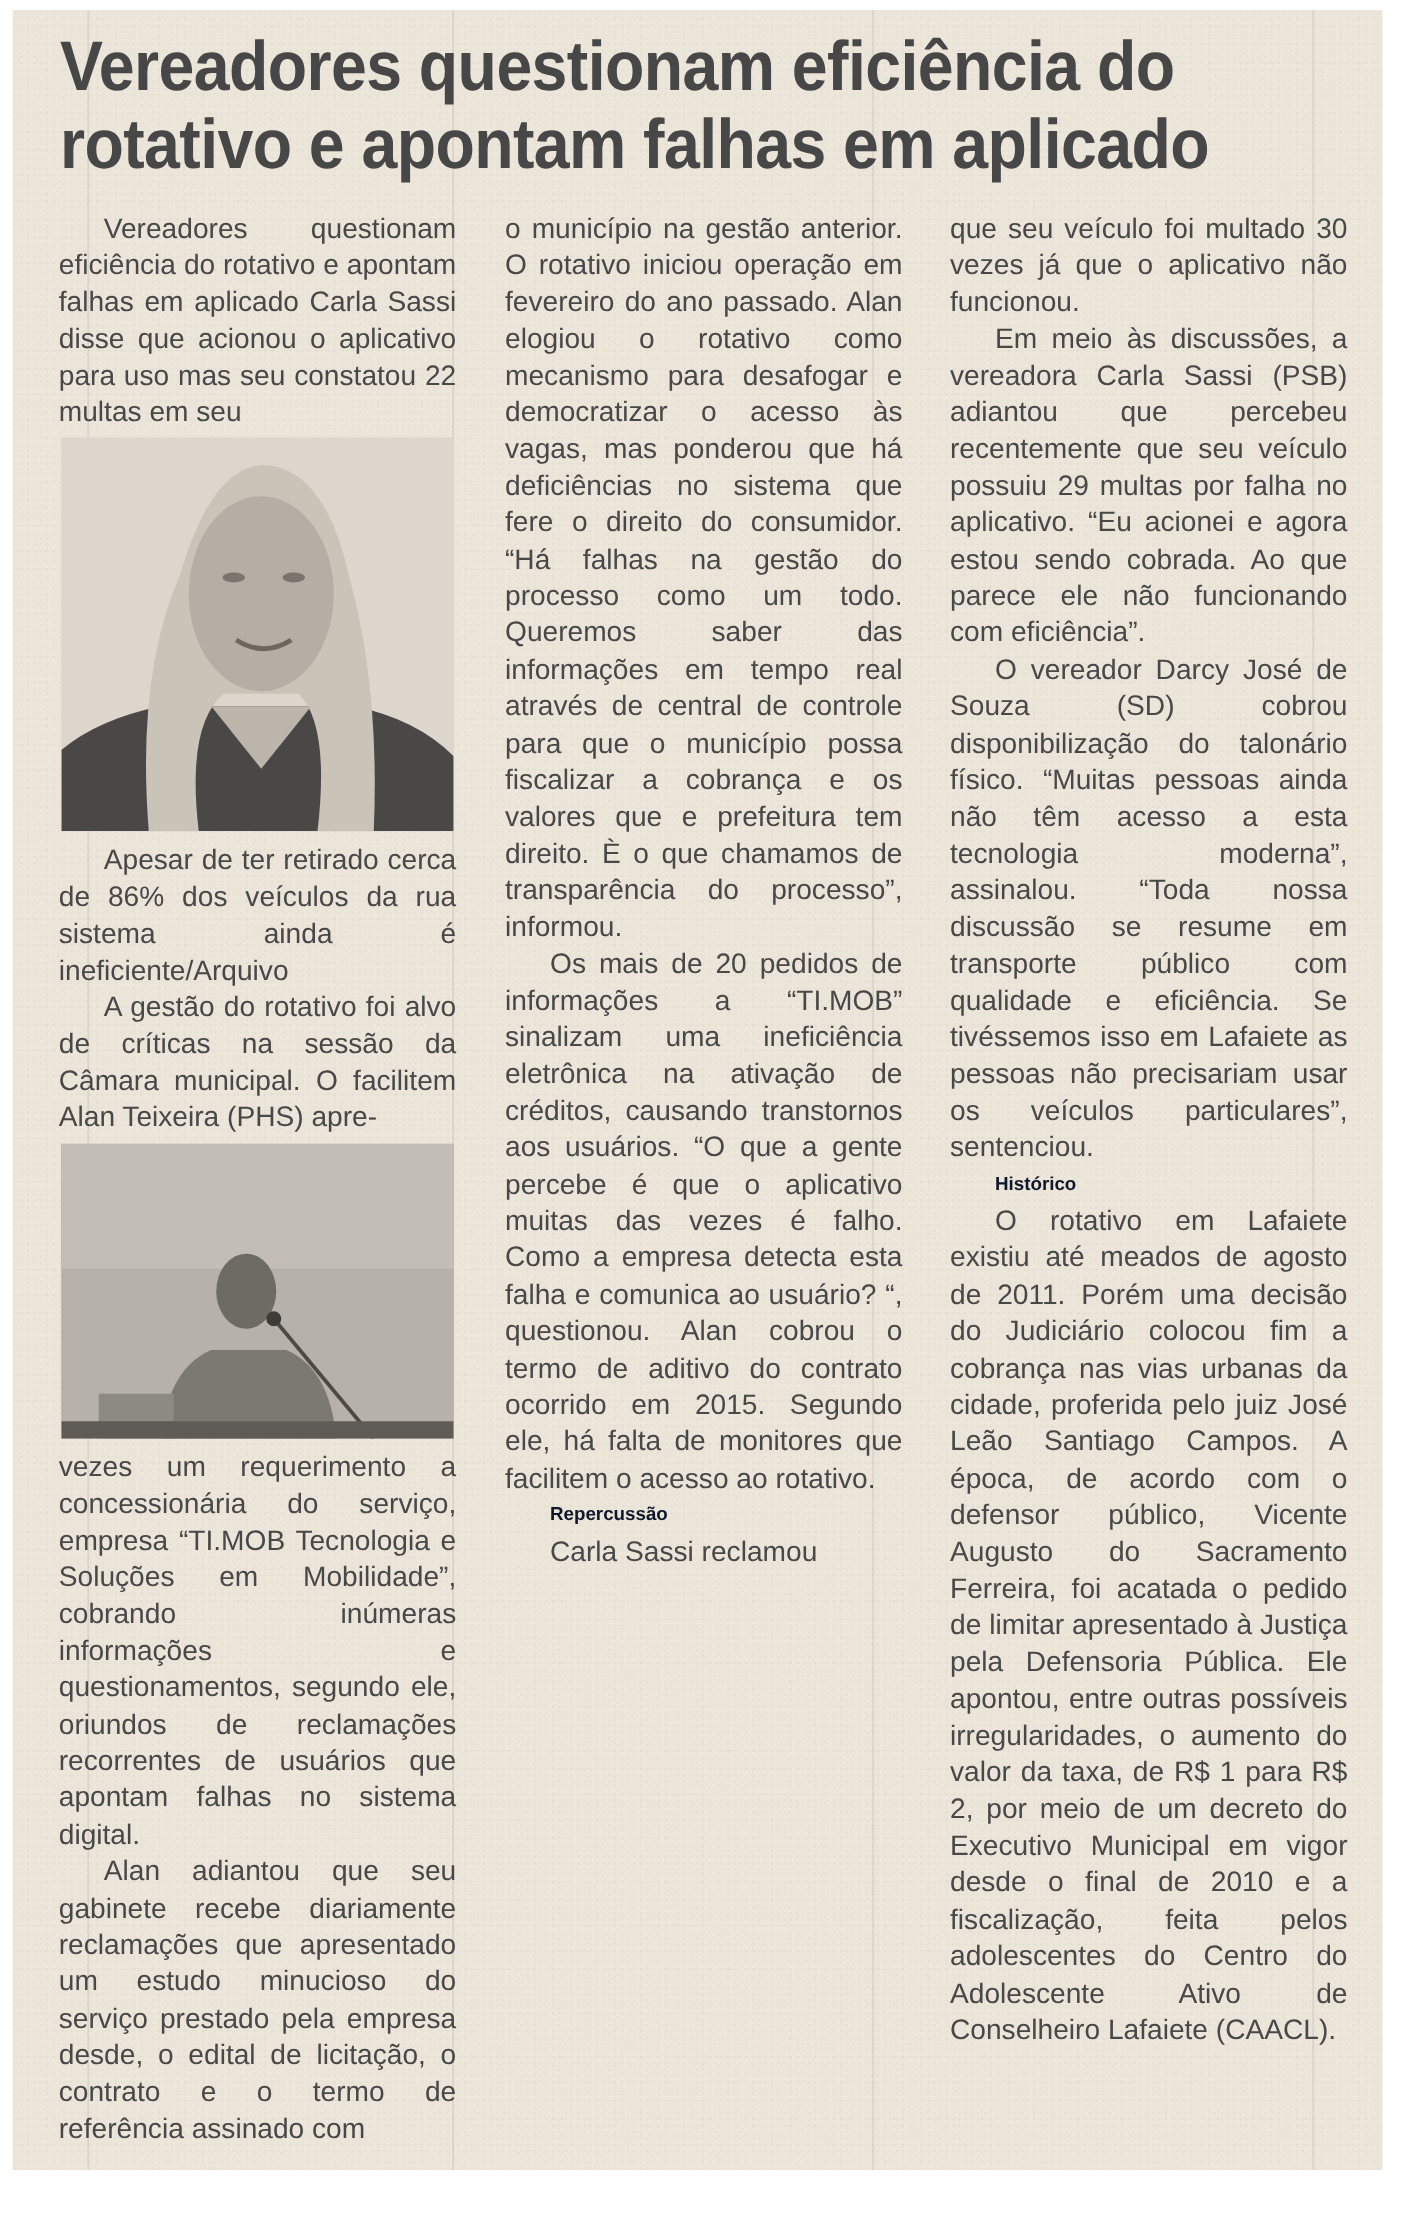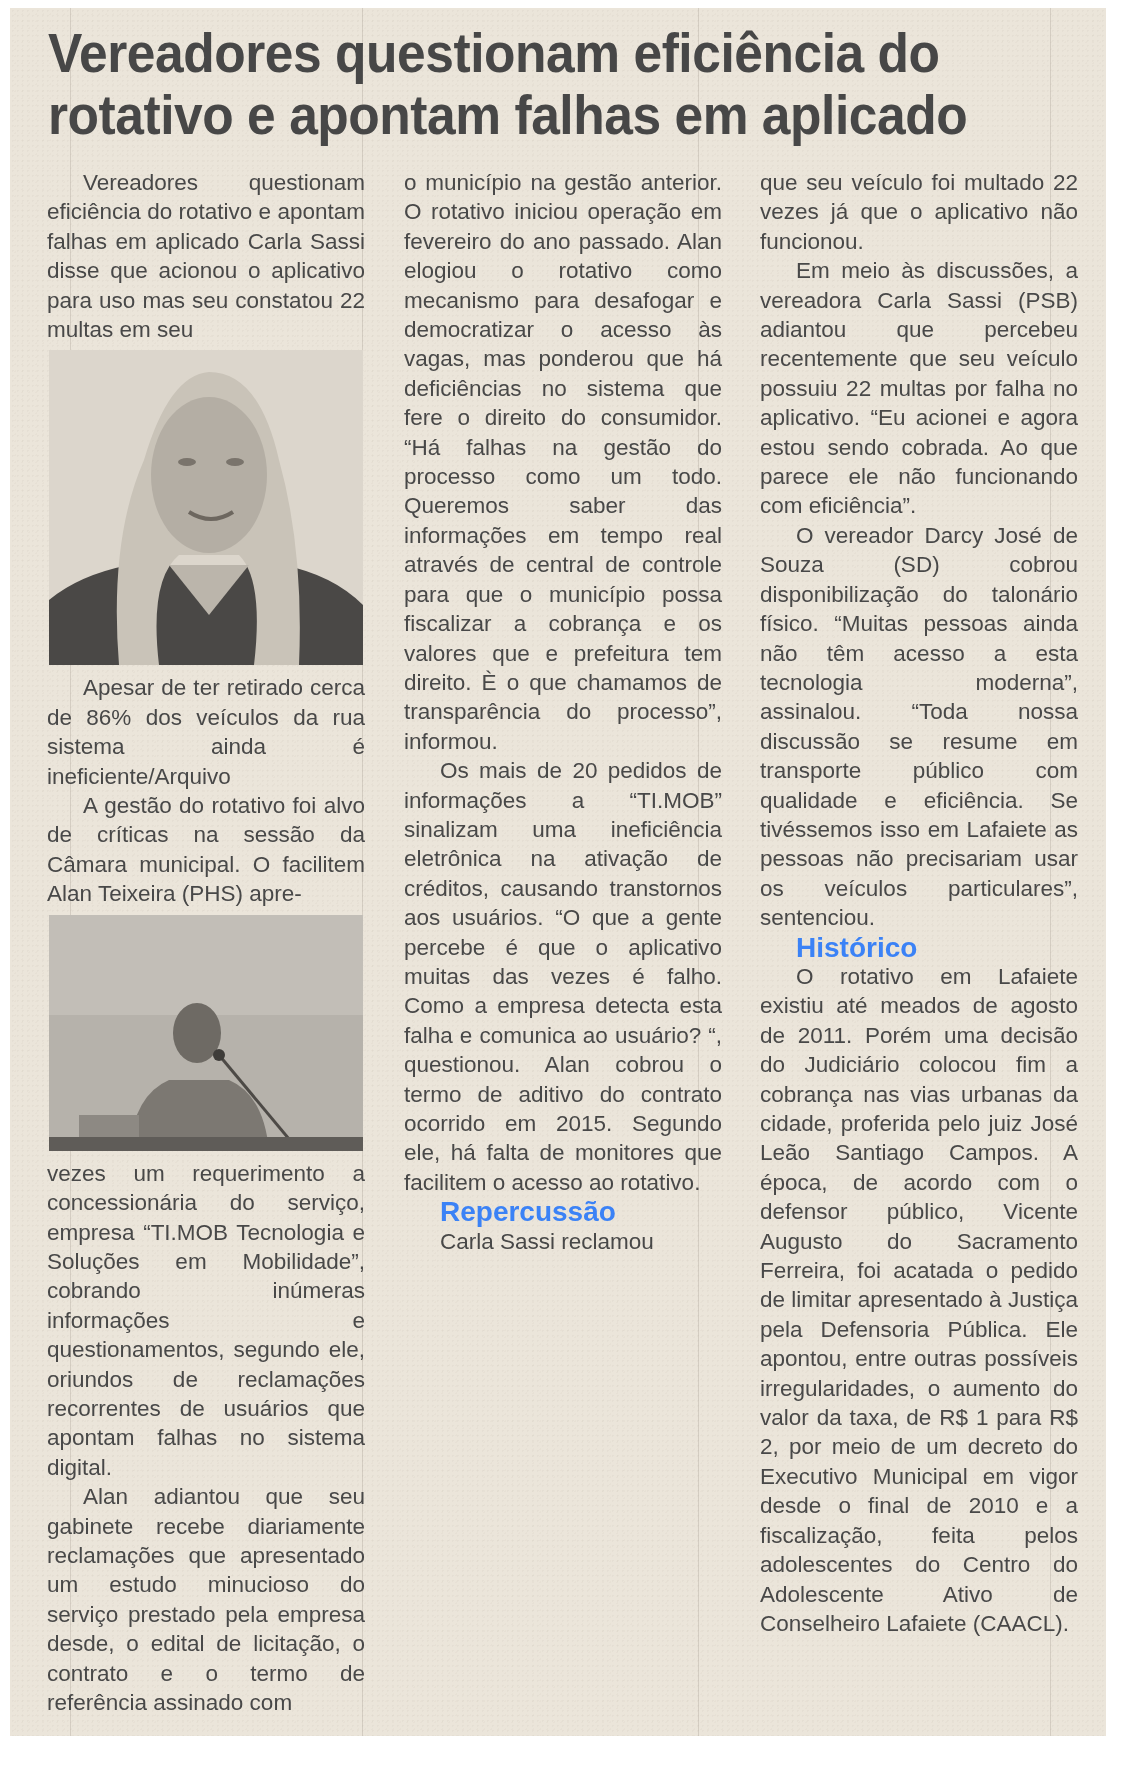--- a/index.html
+++ b/index.html
@@ -24,21 +24,21 @@
     transform: scaleX(0.92); transform-origin: left top;
   }
   .col {
     position: absolute; width: 318px;
     font-family: "Liberation Sans", sans-serif; font-size: 22.5px; line-height: 29.4px;
     color: #484848; text-align: justify;
   }
   .col p { margin: 0; text-indent: 36px; }
   .col p.noindent { text-indent: 0; }
   .col h3 {
-    margin: 0; padding-left: 36px; font-size: 28px; line-height: 29.4px; font-weight: bold; color: #3b82f6;
+    margin: 0; padding-left: 36px; font-size: 15px; line-height: 29.4px; font-weight: bold; color: #0f172a;
   }
   .col1 { left: 47px; top: 168px; }
   .col2 { left: 404px; top: 168px; }
   .col3 { left: 760px; top: 168px; }
   .photo {
     position: relative; width: 314px; margin: 6px 0 8px 2px; overflow: hidden;
   }
   .photo1 { height: 315px; background: #ddd8cf; }
   .photo2 { height: 236px; background: #b9b5ae; }
   .photo svg { display: block; }
@@ -92,18 +92,18 @@
 </div>
 
 <div class="col col2">
   <p class="noindent">o município na gestão anterior. O rotativo iniciou operação em fevereiro do ano passado. Alan elogiou o rotativo como mecanismo para desafogar e democratizar o acesso às vagas, mas ponderou que há deficiências no sistema que fere o direito do consumidor. “Há falhas na gestão do processo como um todo. Queremos saber das informações em tempo real através de central de controle para que o município possa fiscalizar a cobrança e os valores que e prefeitura tem direito. È o que chamamos de transparência do processo”, informou.</p>
   <p>Os mais de 20 pedidos de informações a “TI.MOB” sinalizam uma ineficiência eletrônica na ativação de créditos, causando transtornos aos usuários. “O que a gente percebe é que o aplicativo muitas das vezes é falho. Como a empresa detecta esta falha e comunica ao usuário? “, questionou. Alan cobrou o termo de aditivo do contrato ocorrido em 2015. Segundo ele, há falta de monitores que facilitem o acesso ao rotativo.</p>
   <h3>Repercussão</h3>
   <p>Carla Sassi reclamou</p>
 </div>
 
 <div class="col col3">
-  <p class="noindent">que seu veículo foi multado 22 vezes já que o aplicativo não funcionou.</p>
-  <p>Em meio às discussões, a vereadora Carla Sassi (PSB) adiantou que percebeu recentemente que seu veículo possuiu 22 multas por falha no aplicativo. “Eu acionei e agora estou sendo cobrada. Ao que parece ele não funcionando com eficiência”.</p>
+  <p class="noindent">que seu veículo foi multado 30 vezes já que o aplicativo não funcionou.</p>
+  <p>Em meio às discussões, a vereadora Carla Sassi (PSB) adiantou que percebeu recentemente que seu veículo possuiu 29 multas por falha no aplicativo. “Eu acionei e agora estou sendo cobrada. Ao que parece ele não funcionando com eficiência”.</p>
   <p>O vereador Darcy José de Souza (SD) cobrou disponibilização do talonário físico. “Muitas pessoas ainda não têm acesso a esta tecnologia moderna”, assinalou. “Toda nossa discussão se resume em transporte público com qualidade e eficiência. Se tivéssemos isso em Lafaiete as pessoas não precisariam usar os veículos particulares”, sentenciou.</p>
   <h3>Histórico</h3>
   <p>O rotativo em Lafaiete existiu até meados de agosto de 2011. Porém uma decisão do Judiciário colocou fim a cobrança nas vias urbanas da cidade, proferida pelo juiz José Leão Santiago Campos. A época, de acordo com o defensor público, Vicente Augusto do Sacramento Ferreira, foi acatada o pedido de limitar apresentado à Justiça pela Defensoria Pública. Ele apontou, entre outras possíveis irregularidades, o aumento do valor da taxa, de R$ 1 para R$ 2, por meio de um decreto do Executivo Municipal em vigor desde o final de 2010 e a fiscalização, feita pelos adolescentes do Centro do Adolescente Ativo de Conselheiro Lafaiete (CAACL).</p>
 </div>
 
 </body></html>

